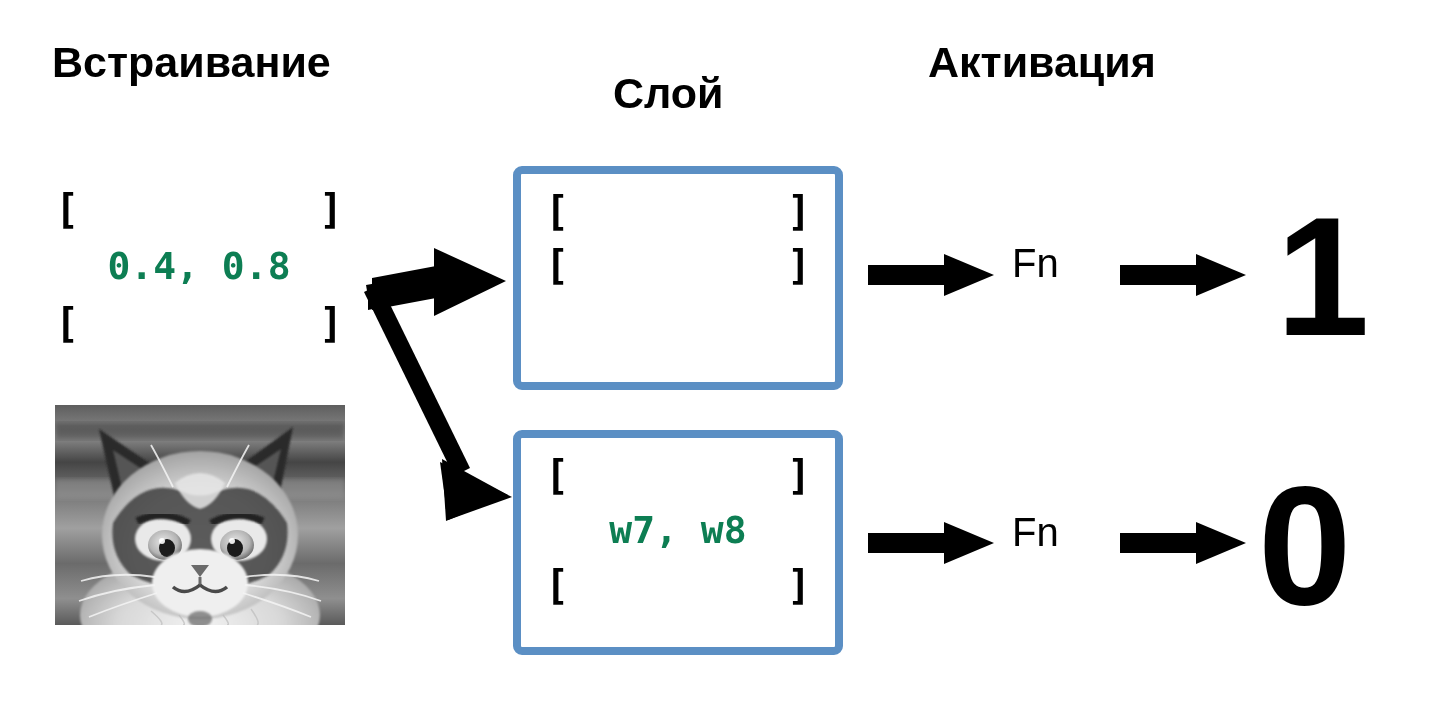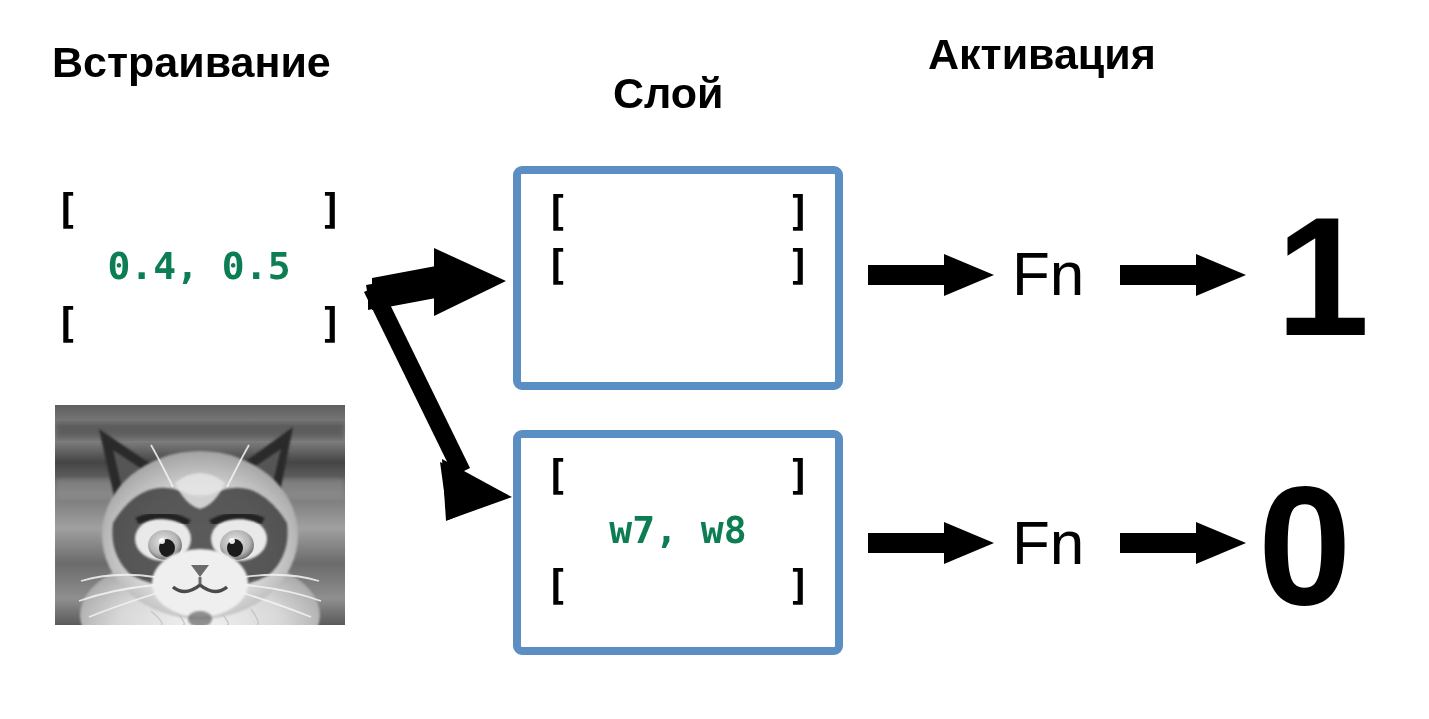--- a/index.html
+++ b/index.html
@@ -21,21 +21,21 @@
     position: absolute;
     font-family: "Liberation Sans", sans-serif;
     font-weight: bold;
     font-size: 43px;
     color: #000000;
     white-space: nowrap;
     letter-spacing: 0px;
   }
   #hdr-embedding { left: 52px;  top: 38px; }
   #hdr-layer     { left: 613px; top: 36px; margin-top: 33px; }
-  #hdr-activation{ left: 928px; top: 30px; }
+  #hdr-activation{ left: 928px; top: 38px; }
 
   
   .matrix {
     position: absolute;
     font-family: "DejaVu Sans Mono", monospace;
     font-weight: bold;
     font-size: 38px;
     line-height: 48px;
     color: #0d7e53;
     box-sizing: border-box;
@@ -101,21 +101,21 @@
     width: 1429px;
     height: 719px;
     pointer-events: none;
   }
 
   
   .fn-label {
     position: absolute;
     font-family: "Liberation Sans", sans-serif;
     font-weight: normal;
-    font-size: 62px;
+    font-size: 40px;
     color: #000000;
     line-height: 1;
     white-space: nowrap;
   }
   #fn-label-1 { left: 1012px; top: 243px; }
   #fn-label-2 { left: 1012px; top: 512px; }
 
   
   .output-digit {
     position: absolute;
@@ -136,21 +136,21 @@
 
   <div class="col-header" id="hdr-embedding">Встраивание</div>
   <div class="col-header" id="hdr-layer">Слой</div>
   <div class="col-header" id="hdr-activation">Активация</div>
 
   <div class="matrix" id="embedding-matrix">
     <div class="bracket-row">
       <span>[</span>
       <span>]</span>
     </div>
-    <div class="value-row">0.4, 0.5</div>
+    <div class="value-row">0.4, 0.8</div>
     <div class="bracket-row">
       <span>[</span>
       <span>]</span>
     </div>
   </div>
 
   <div id="cat-photo">
     <svg width="290" height="220" viewBox="0 0 290 220">
       <defs>
         <linearGradient id="bgGrad" x1="0" y1="0" x2="0" y2="1">

